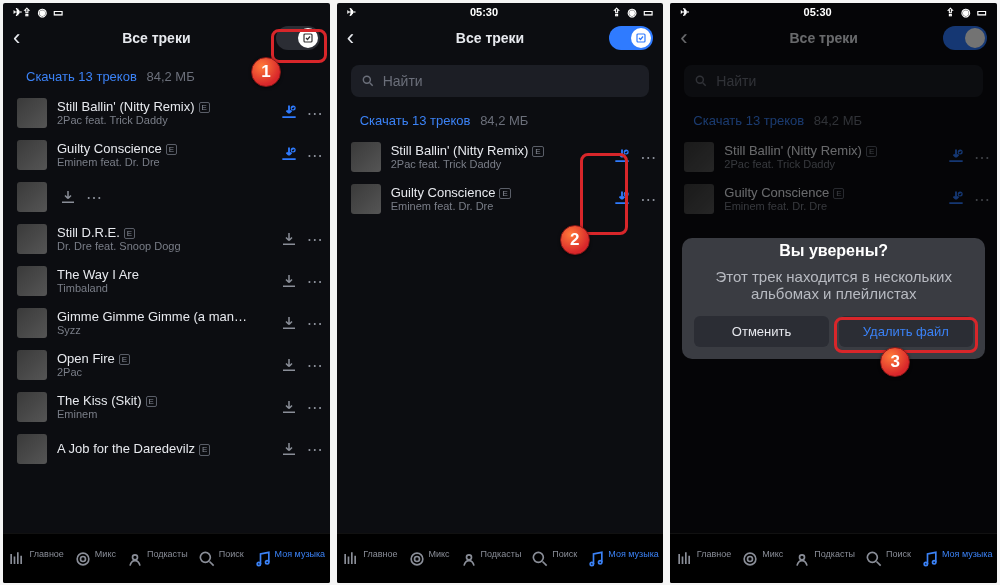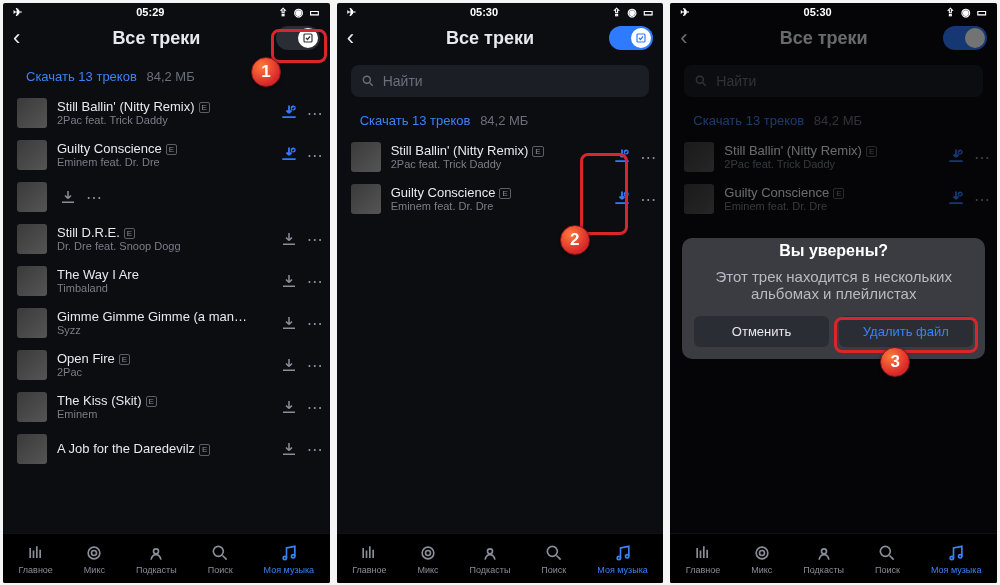--- a/index.html
+++ b/index.html
@@ -29,21 +29,21 @@
     padding: 0 10px; font-size: 11px; font-weight: 600; color: #fff;
   }
   .status-left, .status-right { display: flex; gap: 6px; align-items: center; }
   .status-center { flex: 1; text-align: center; }
 
   
   .header {
     display: flex; align-items: center; padding: 4px 10px 8px;
   }
   .back { width: 24px; font-size: 22px; }
-  .title { flex: 1; text-align: center; font-size: 18px; font-weight: 700; }
+  .title { flex: 1; text-align: center; font-size: 14px; font-weight: 700; }
   .toggle {
     width: 44px; height: 24px; border-radius: 12px;
     background: #2b2d34; position: relative; display: inline-block;
   }
   .toggle.on { background: #2f7bff; }
   .knob {
     position: absolute; top: 2px; width: 20px; height: 20px;
     border-radius: 50%; background: #fff;
     display: flex; align-items: center; justify-content: center;
   }
@@ -88,21 +88,21 @@
   .dl-icon { width: 22px; height: 22px; display: flex; align-items: center; justify-content: center; }
   .more { width: 18px; color: #8a8e98; font-size: 16px; text-align: center; }
 
   
   .nav {
     position: absolute; bottom: 0; left: 0; right: 0; height: 50px;
     background: #000; display: flex; justify-content: space-around;
     align-items: center; border-top: 1px solid #111;
     z-index: 10;
   }
-  .nav-item { display: flex; flex-direction: column; align-items: center; gap: 2px; color: #8a8e98; font-size: 9px; }
+  .nav-item { display: flex; flex-direction: row; gap: 2px; color: #8a8e98; font-size: 9px; }
   .nav-item.active { color: #3b82f6; }
   .nav-item svg { width: 20px; height: 20px; }
 
   
   .callout {
     position: absolute; border: 3px solid #d8262a; border-radius: 8px;
     pointer-events: none; z-index: 20;
   }
   .badge {
     position: absolute; width: 30px; height: 30px; border-radius: 50%;
@@ -130,21 +130,20 @@
   .sheet-btn.delete { color: #3b82f6; }
 </style>
 </head>
 <body>
 
 <div class="phone">
   <div class="status-bar">
     <div class="status-left">
         <span>✈</span>
       </div>
-    <div class="status-center">05:29</div>
     <div class="status-right">
         <span>⇪</span>
         <span>◉</span>
         <span>▭</span>
       </div>
   </div>
   <div class="header">
     <div class="back">‹</div>
     <div class="title">Все треки</div>
     <div class="toggle off">

